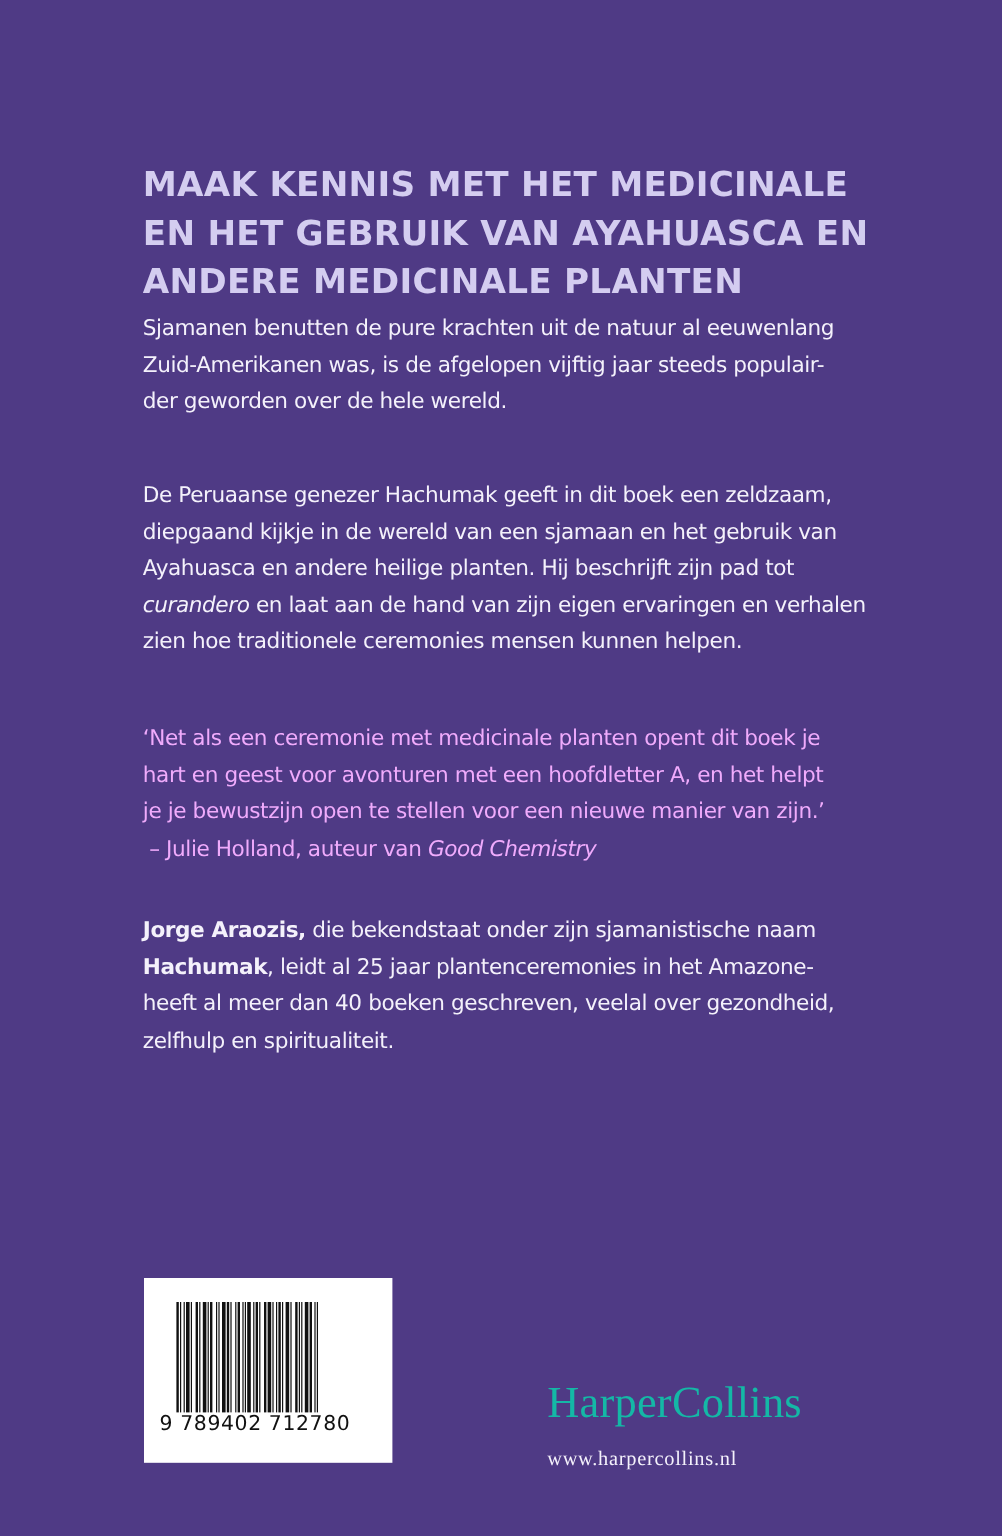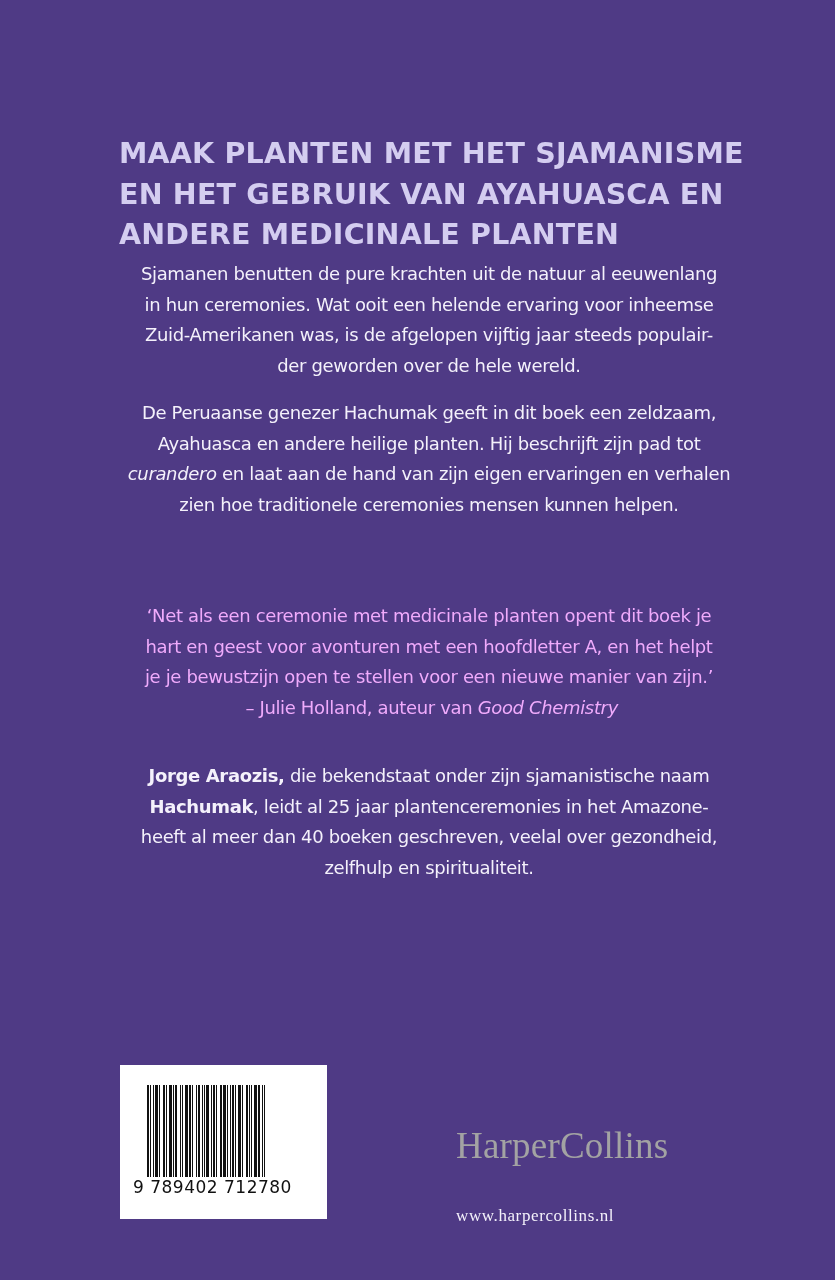--- a/index.html
+++ b/index.html
@@ -11,21 +11,21 @@
     position:absolute; left:119px; top:134px; width:640px;
     font-family:"DejaVu Sans", sans-serif; font-weight:bold;
     font-size:28.5px; line-height:40.5px; color:#d4cdf0; letter-spacing:0.2px;
   }
   .heading div { white-space:nowrap; }
   .para {
     position:absolute; left:119px; width:620px;
     font-family:"DejaVu Sans", sans-serif; font-size:18px; line-height:30.5px;
     color:#f4f1fb; letter-spacing:-0.35px;
   }
-  .para div { white-space:nowrap;text-align:center; }
+  .para div { white-space:nowrap; }
   .p1 { top:259px; }
   .p2 { top:398px; }
   .quote { top:601px; color:#f0abfc; }
   .bio { top:761px; }
   b { font-weight:bold; }
   i { font-style:italic; }
   .barcode-box {
     position:absolute; left:120px; top:1065px; width:207px; height:154px;
     background:#ffffff;
   }
@@ -34,48 +34,48 @@
     display:flex; align-items:flex-start;
   }
   .bars span { display:block; background:#111; height:100px; margin-right:1px; }
   .barcode-num {
     position:absolute; left:12px; top:112px; width:180px;
     font-family:"DejaVu Sans", sans-serif; font-size:17px; color:#111;
     letter-spacing:0.5px; background:transparent;
   }
   .barcode-num span { background:#fff; padding:0 1px; }
   .publisher {
-    position:absolute; left:456px; top:1124px;
-    font-family:"Liberation Serif", serif; font-size:37px; color:#a3a3a3;
+    position:absolute; left:456px; top:1148px;
+    font-family:"Liberation Serif", serif; font-size:37px; color:#14b8a6;
     letter-spacing:0.2px;
   }
   .url {
     position:absolute; left:456px; top:1206px;
     font-family:"Liberation Serif", serif; font-size:17px; color:#f4f1fb;
     letter-spacing:0.6px;
   }
 </style>
 </head>
 <body>
 
 <div class="heading">
-  <div>MAAK PLANTEN MET HET SJAMANISME</div>
+  <div>MAAK KENNIS MET HET MEDICINALE</div>
   <div>EN HET GEBRUIK VAN AYAHUASCA EN</div>
   <div>ANDERE MEDICINALE PLANTEN</div>
 </div>
 
 <div class="para p1">
   <div>Sjamanen benutten de pure krachten uit de natuur al eeuwenlang</div>
-  <div>in hun ceremonies. Wat ooit een helende ervaring voor inheemse</div>
   <div>Zuid-Amerikanen was, is de afgelopen vijftig jaar steeds populair-</div>
   <div>der geworden over de hele wereld.</div>
 </div>
 
 <div class="para p2">
   <div>De Peruaanse genezer Hachumak geeft in dit boek een zeldzaam,</div>
+  <div>diepgaand kijkje in de wereld van een sjamaan en het gebruik van</div>
   <div>Ayahuasca en andere heilige planten. Hij beschrijft zijn pad tot</div>
   <div><i>curandero</i><span> en laat aan de hand van zijn eigen ervaringen en verhalen</span></div>
   <div>zien hoe traditionele ceremonies mensen kunnen helpen.</div>
 </div>
 
 <div class="para quote">
   <div>‘Net als een ceremonie met medicinale planten opent dit boek je</div>
   <div>hart en geest voor avonturen met een hoofdletter A, en het helpt</div>
   <div>je je bewustzijn open te stellen voor een nieuwe manier van zijn.’</div>
   <div>&nbsp;<span>– Julie Holland, auteur van </span><i>Good Chemistry</i></div>

